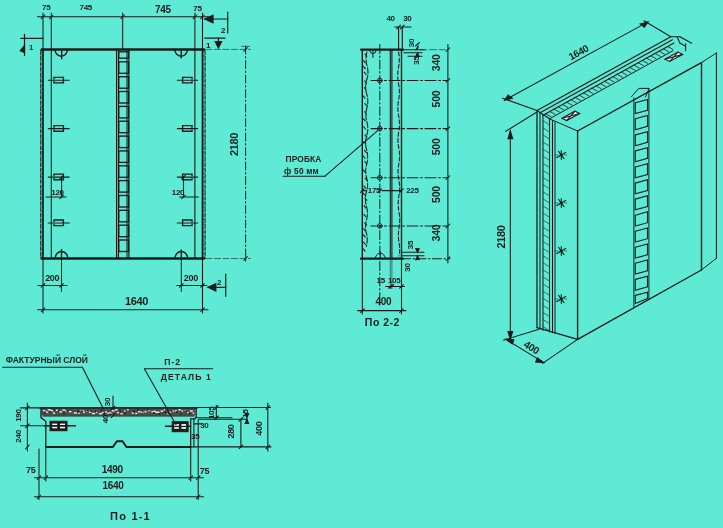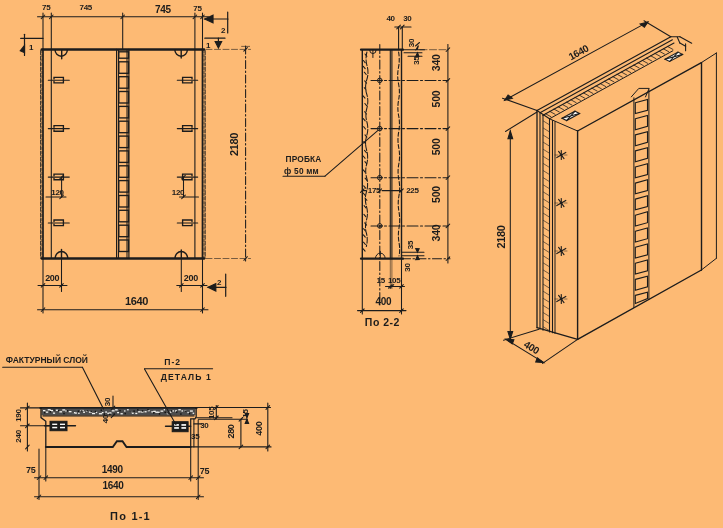--- a/index.html
+++ b/index.html
@@ -1,16 +1,16 @@
 <!DOCTYPE html>
 <html><head>
 <meta charset="utf-8">
 <style>
 html,body{margin:0;padding:0;background:#ffffff;}
-#page{width:723px;height:528px;position:relative;background:#fdba74;overflow:hidden;}
+#page{width:723px;height:528px;position:relative;background:#5eead4;overflow:hidden;}
 svg{position:absolute;top:0;left:0;}
 text{font-family:"Liberation Sans",sans-serif;fill:#1c1c1c;stroke:none;}
 .d{font-size:9px;letter-spacing:-0.3px;font-weight:bold;}
 .ds{font-size:8px;letter-spacing:-0.3px;font-weight:bold;}
 .lbl{font-size:8.6px;font-weight:bold;letter-spacing:1.1px;}
 </style>
 </head>
 <body>
 <div id="page">
 <svg width="723" height="528" viewBox="0 0 723 528">

